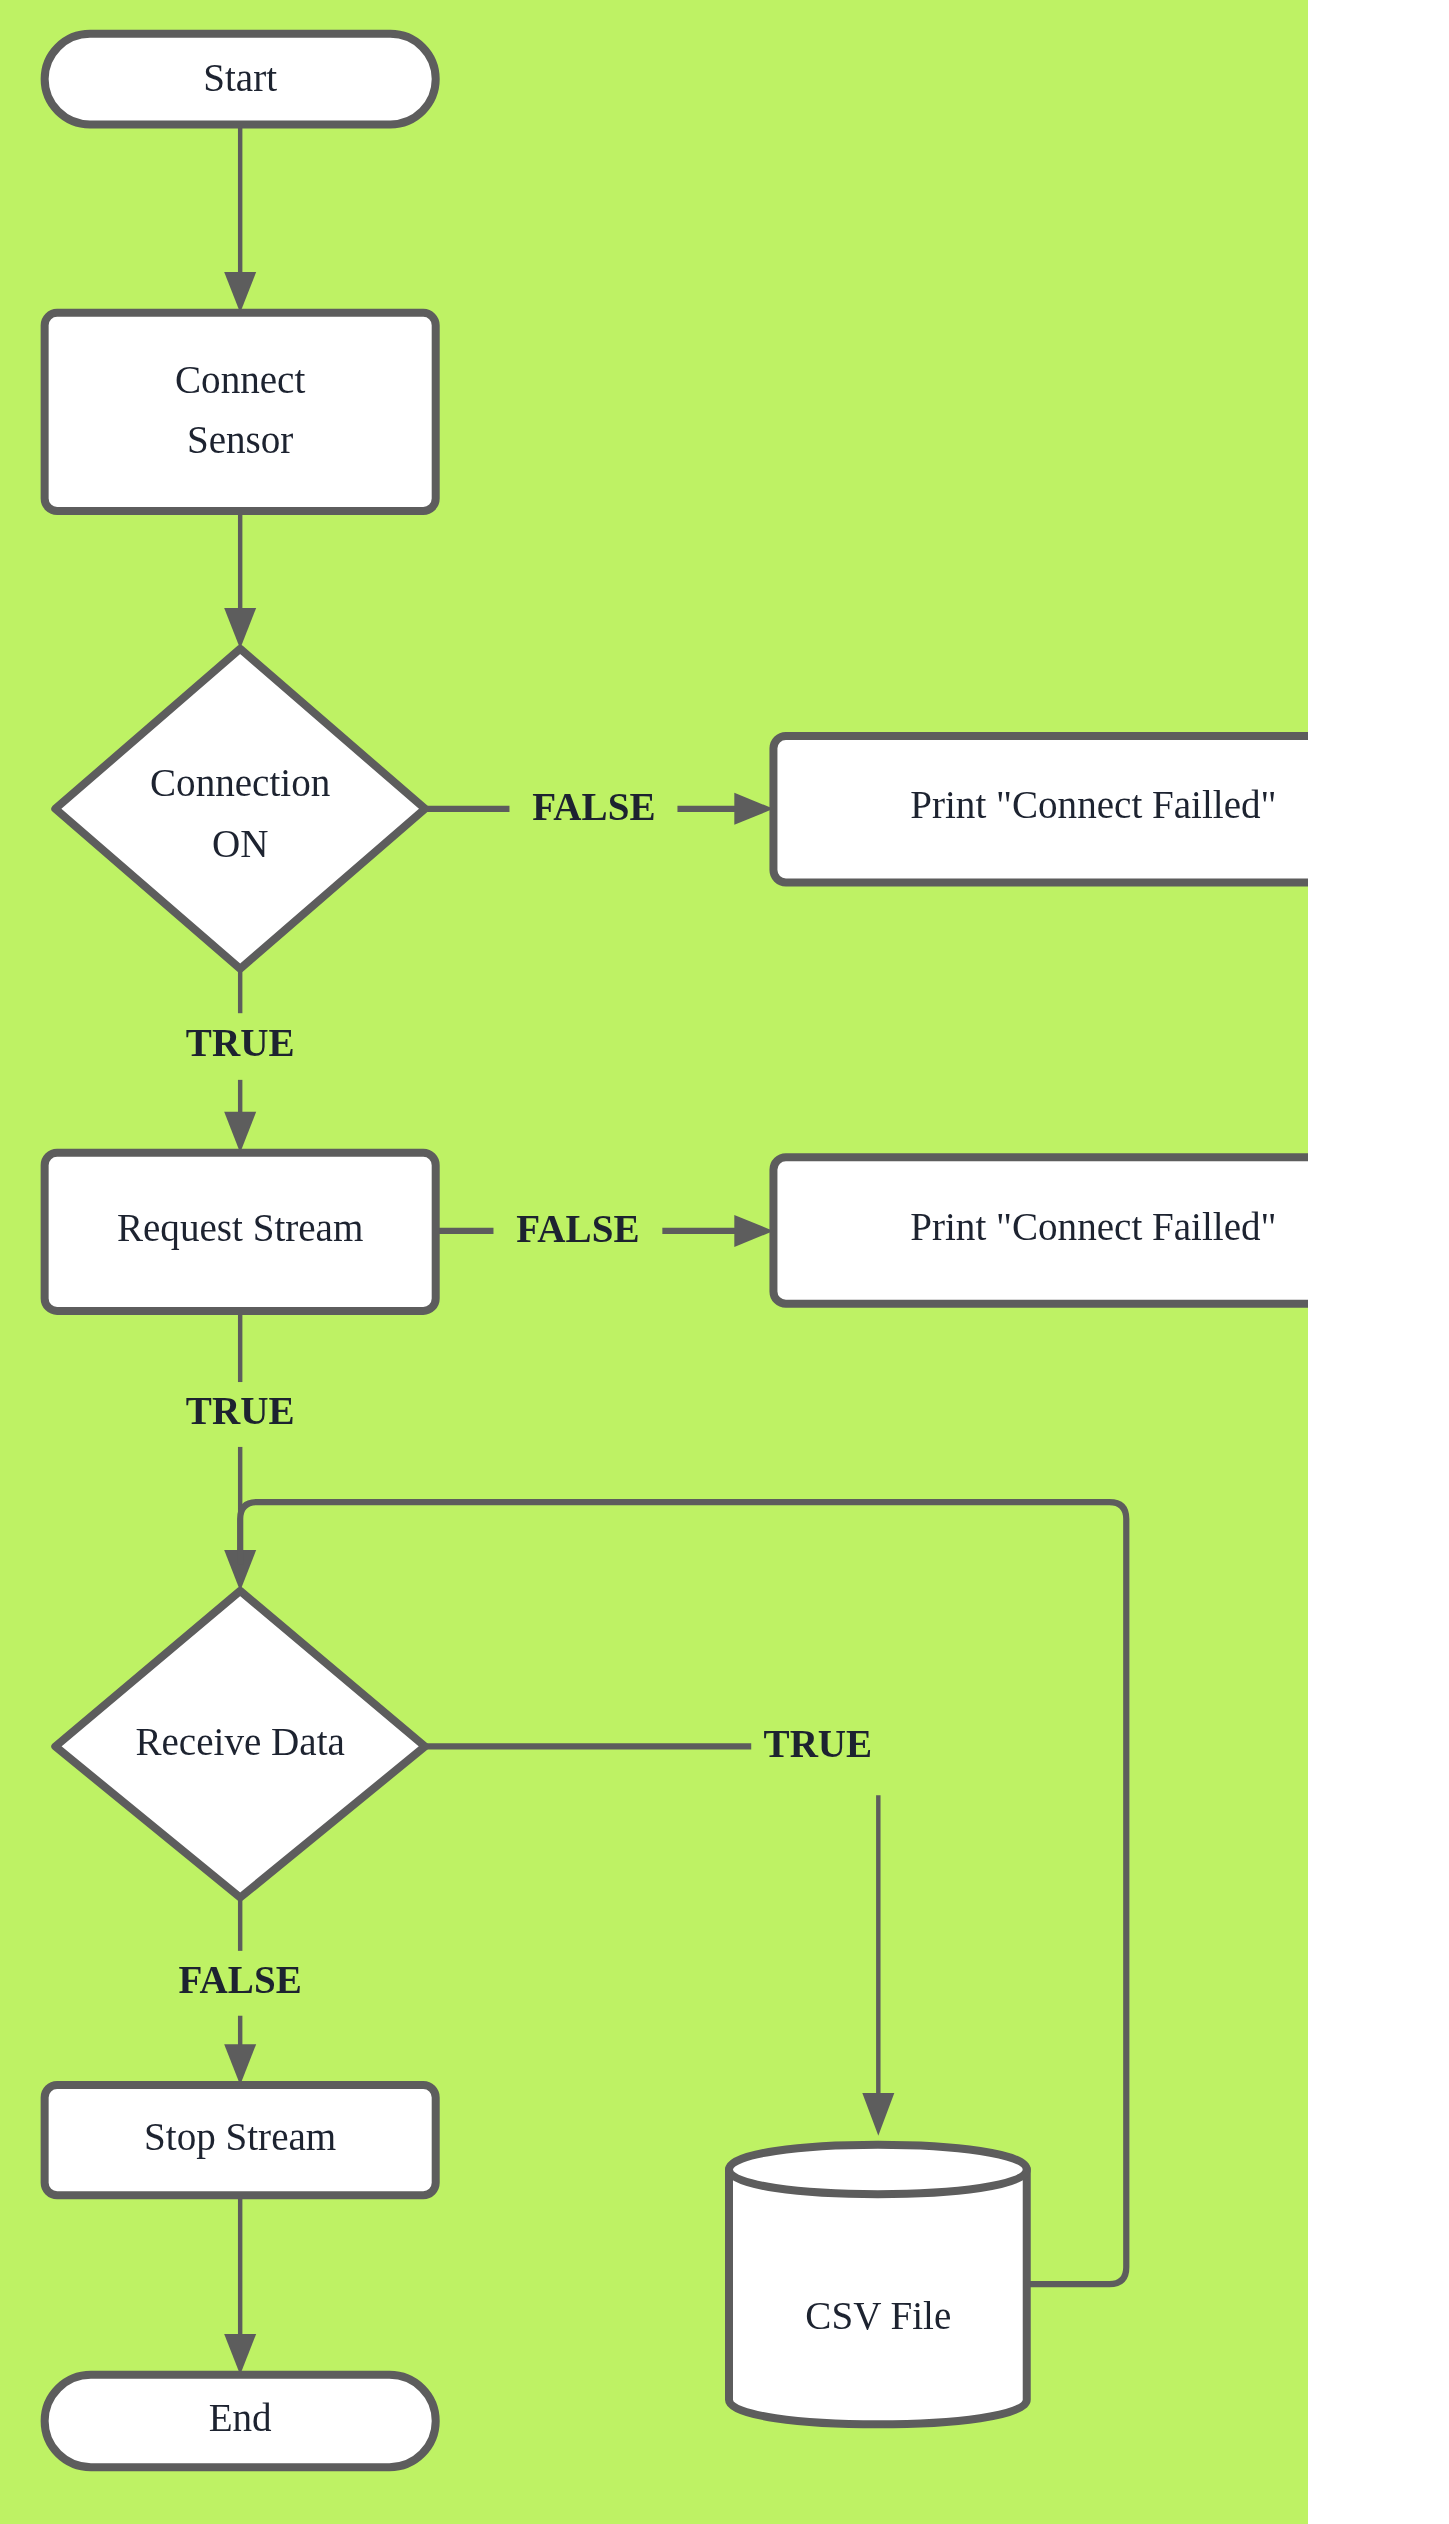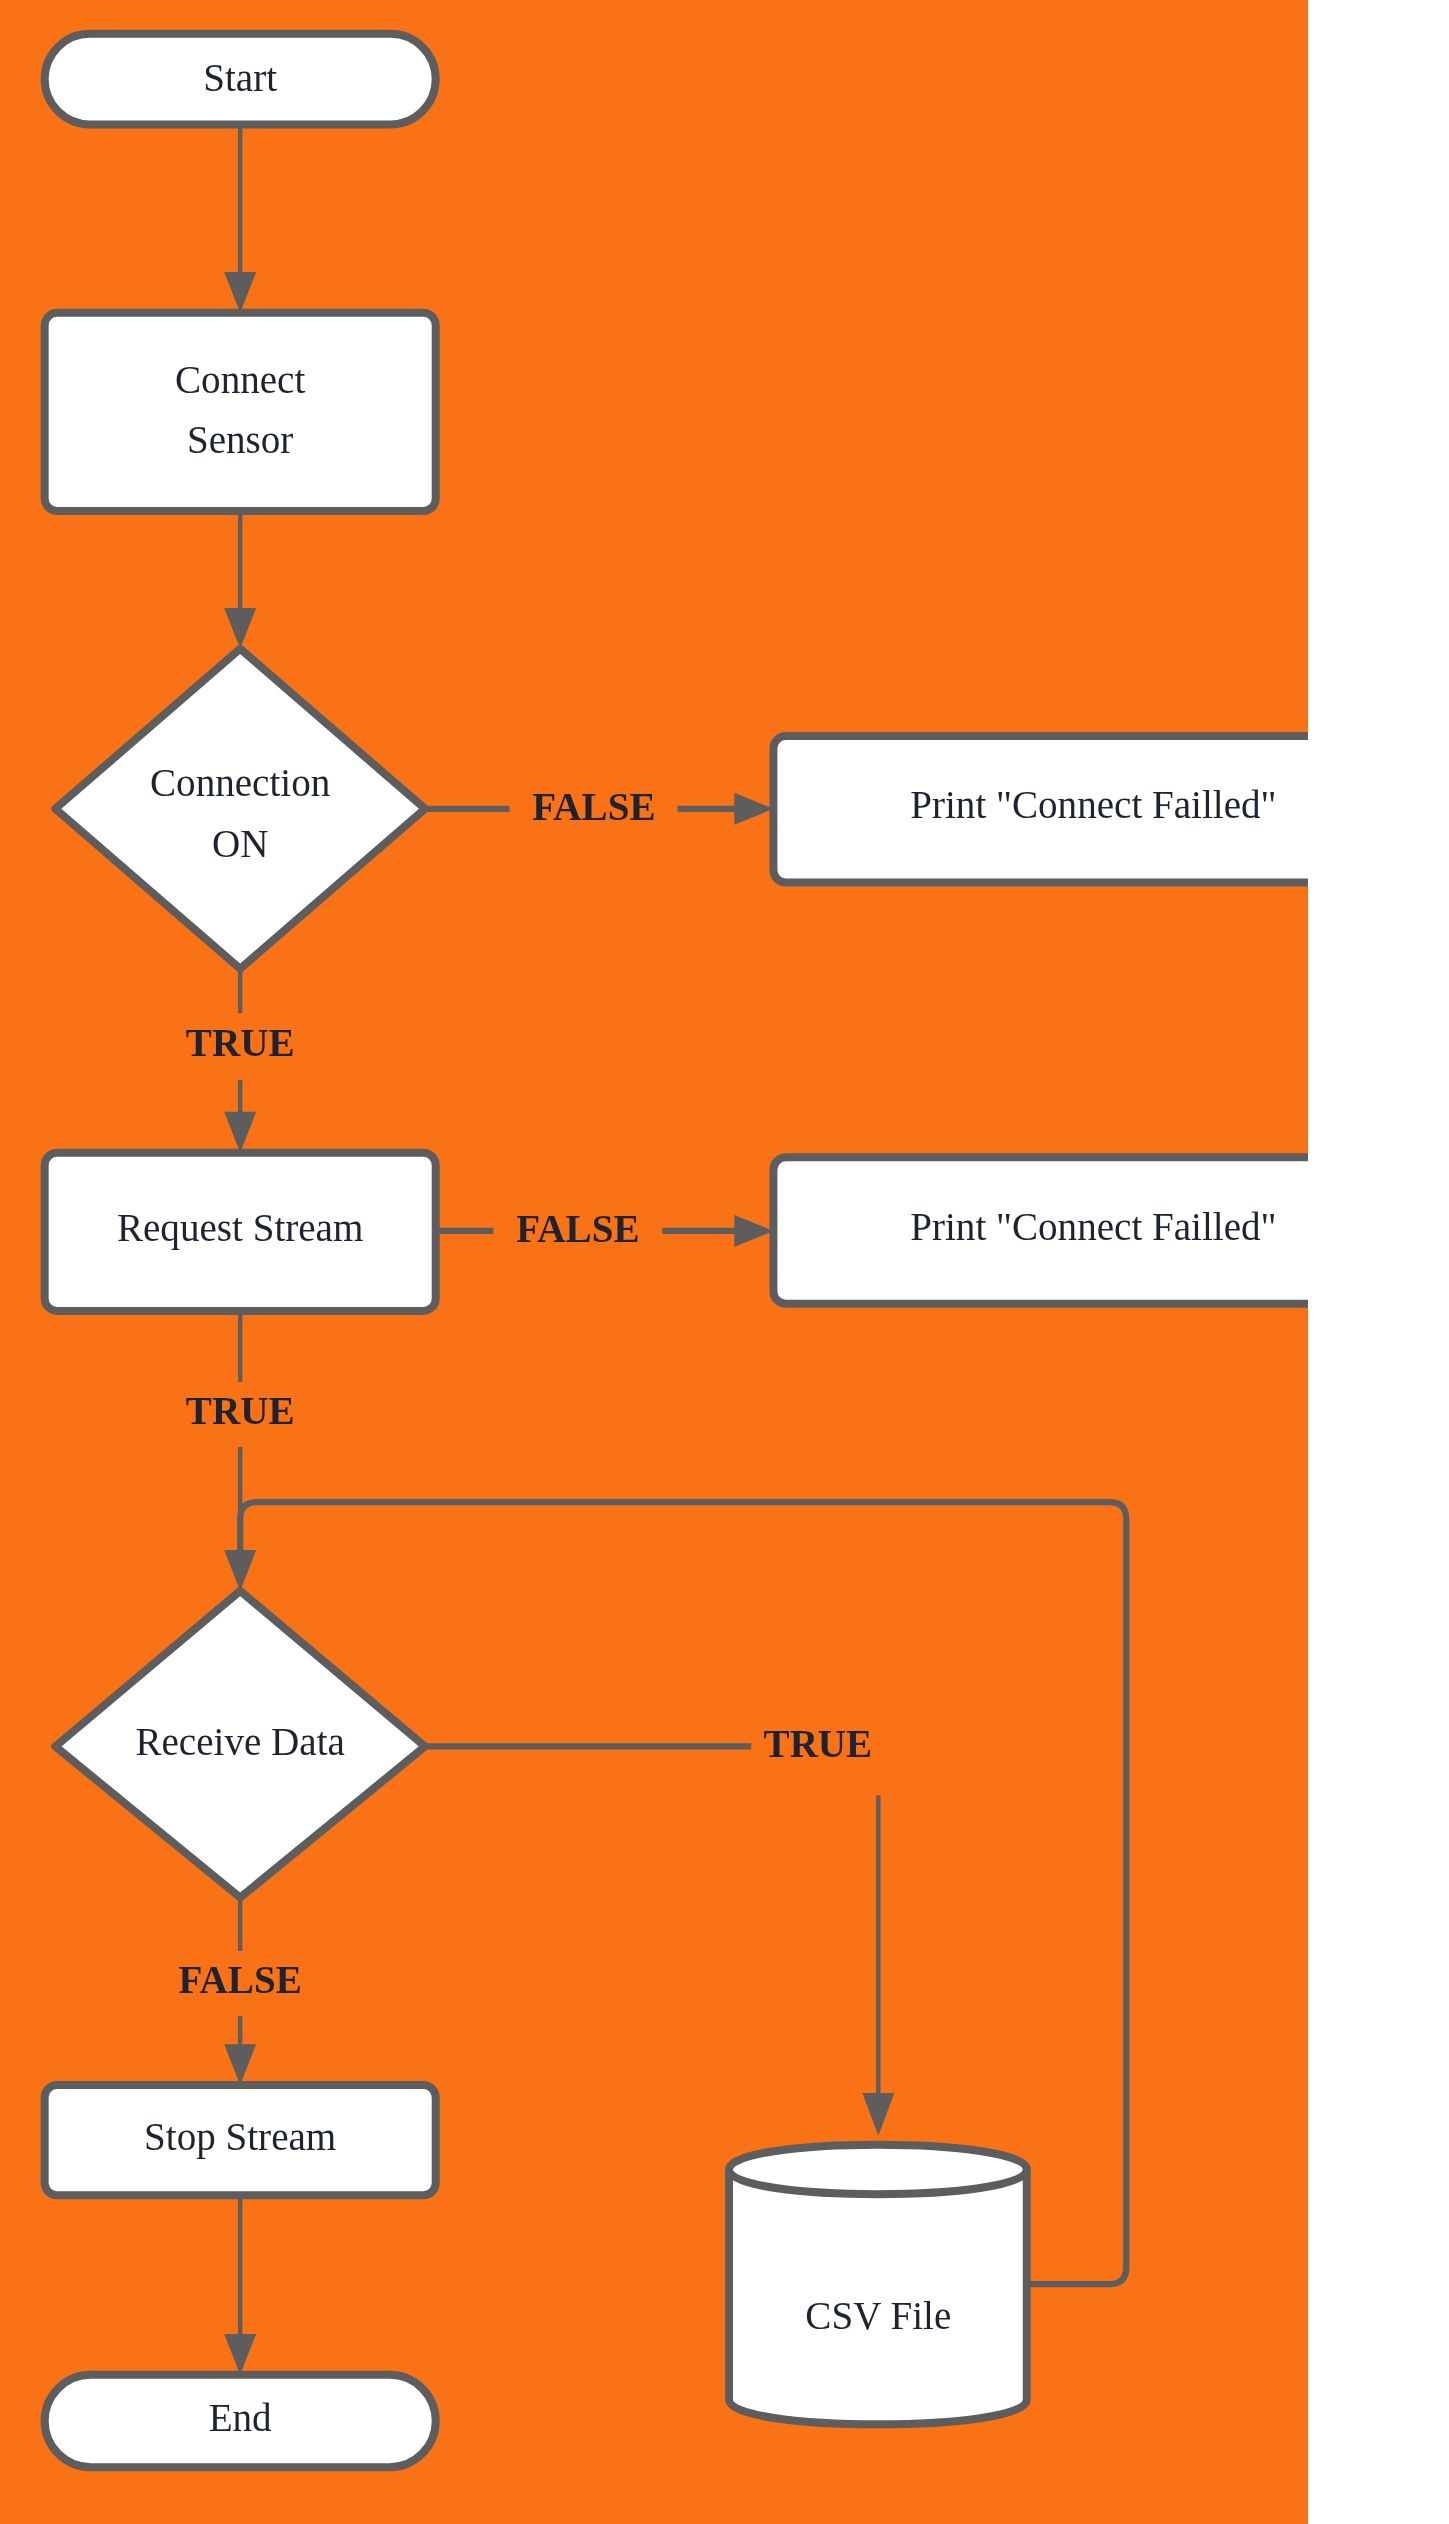--- a/index.html
+++ b/index.html
@@ -8,21 +8,21 @@
     padding: 0;
     background: #ffffff;
   }
   body {
     font-family: "Liberation Serif", "DejaVu Serif", serif;
   }
   #chart-root {
     position: relative;
     width: 1308px;
     height: 2525px;
-    background: #f97316;
+    background: #bef264;
     overflow: hidden;
   }
   #flow-svg {
     position: absolute;
     left: 0;
     top: 0;
     width: 1450px;
     height: 2525px;
     display: block;
   }

